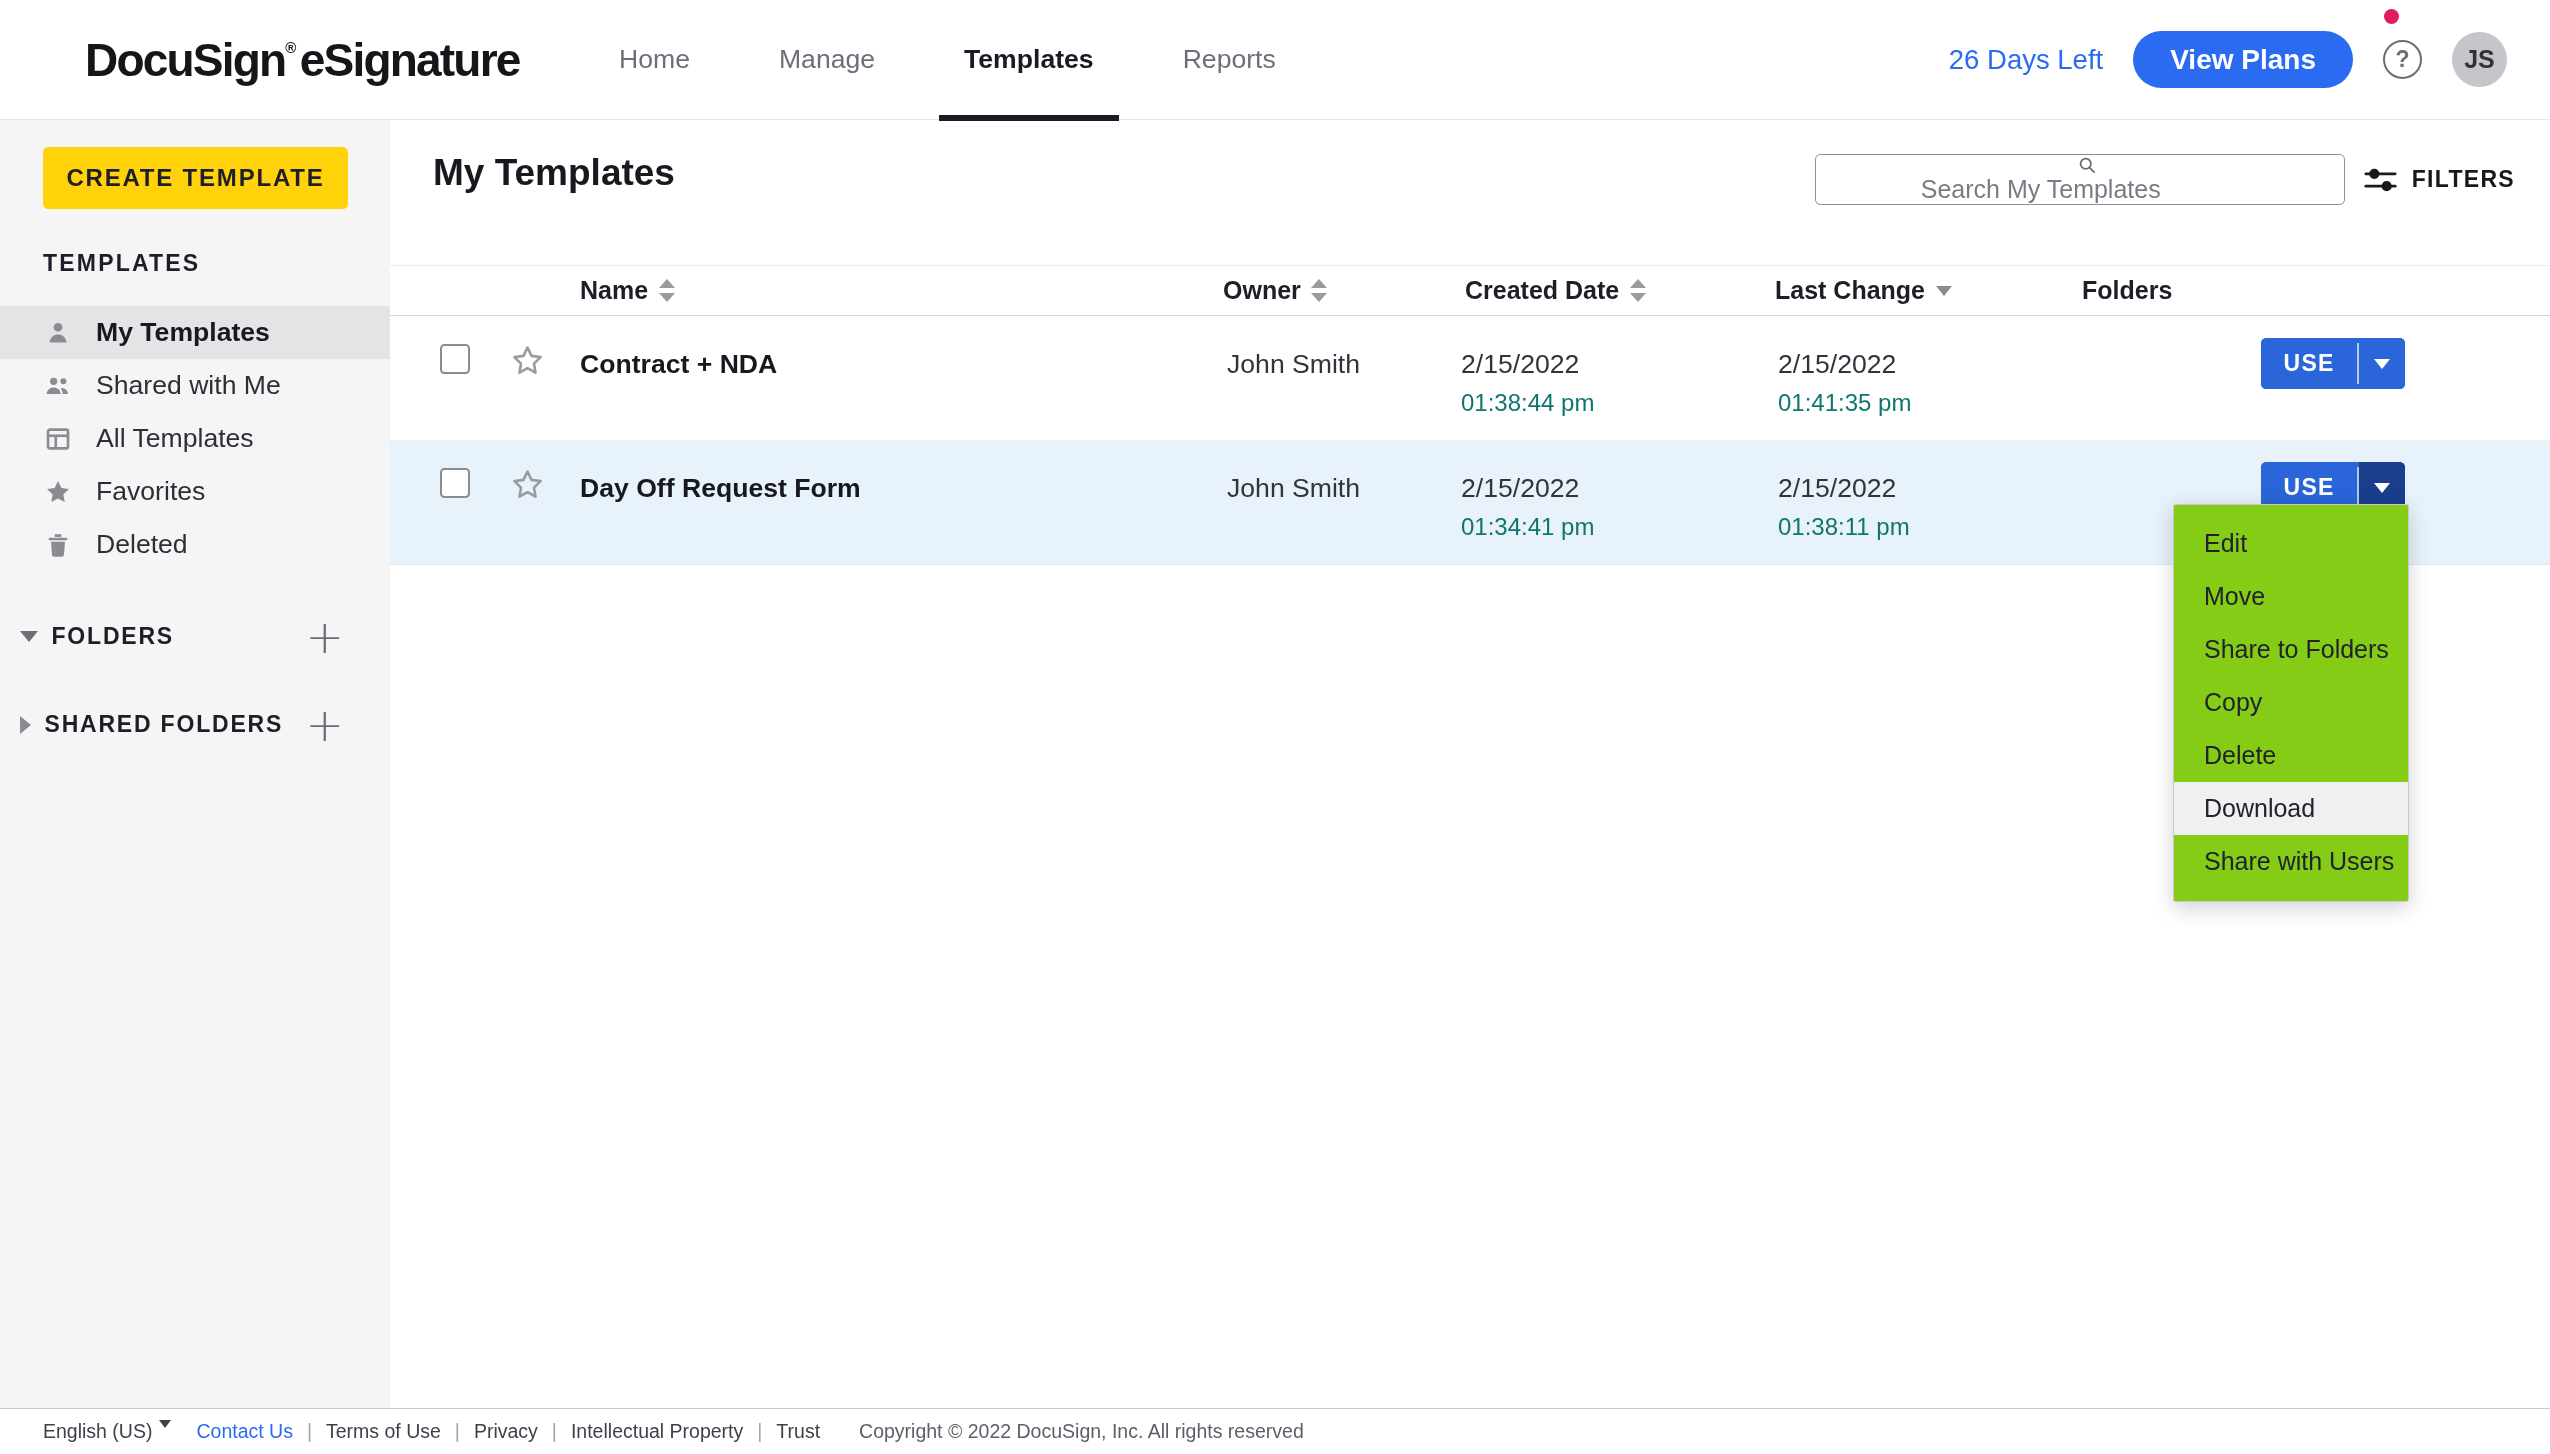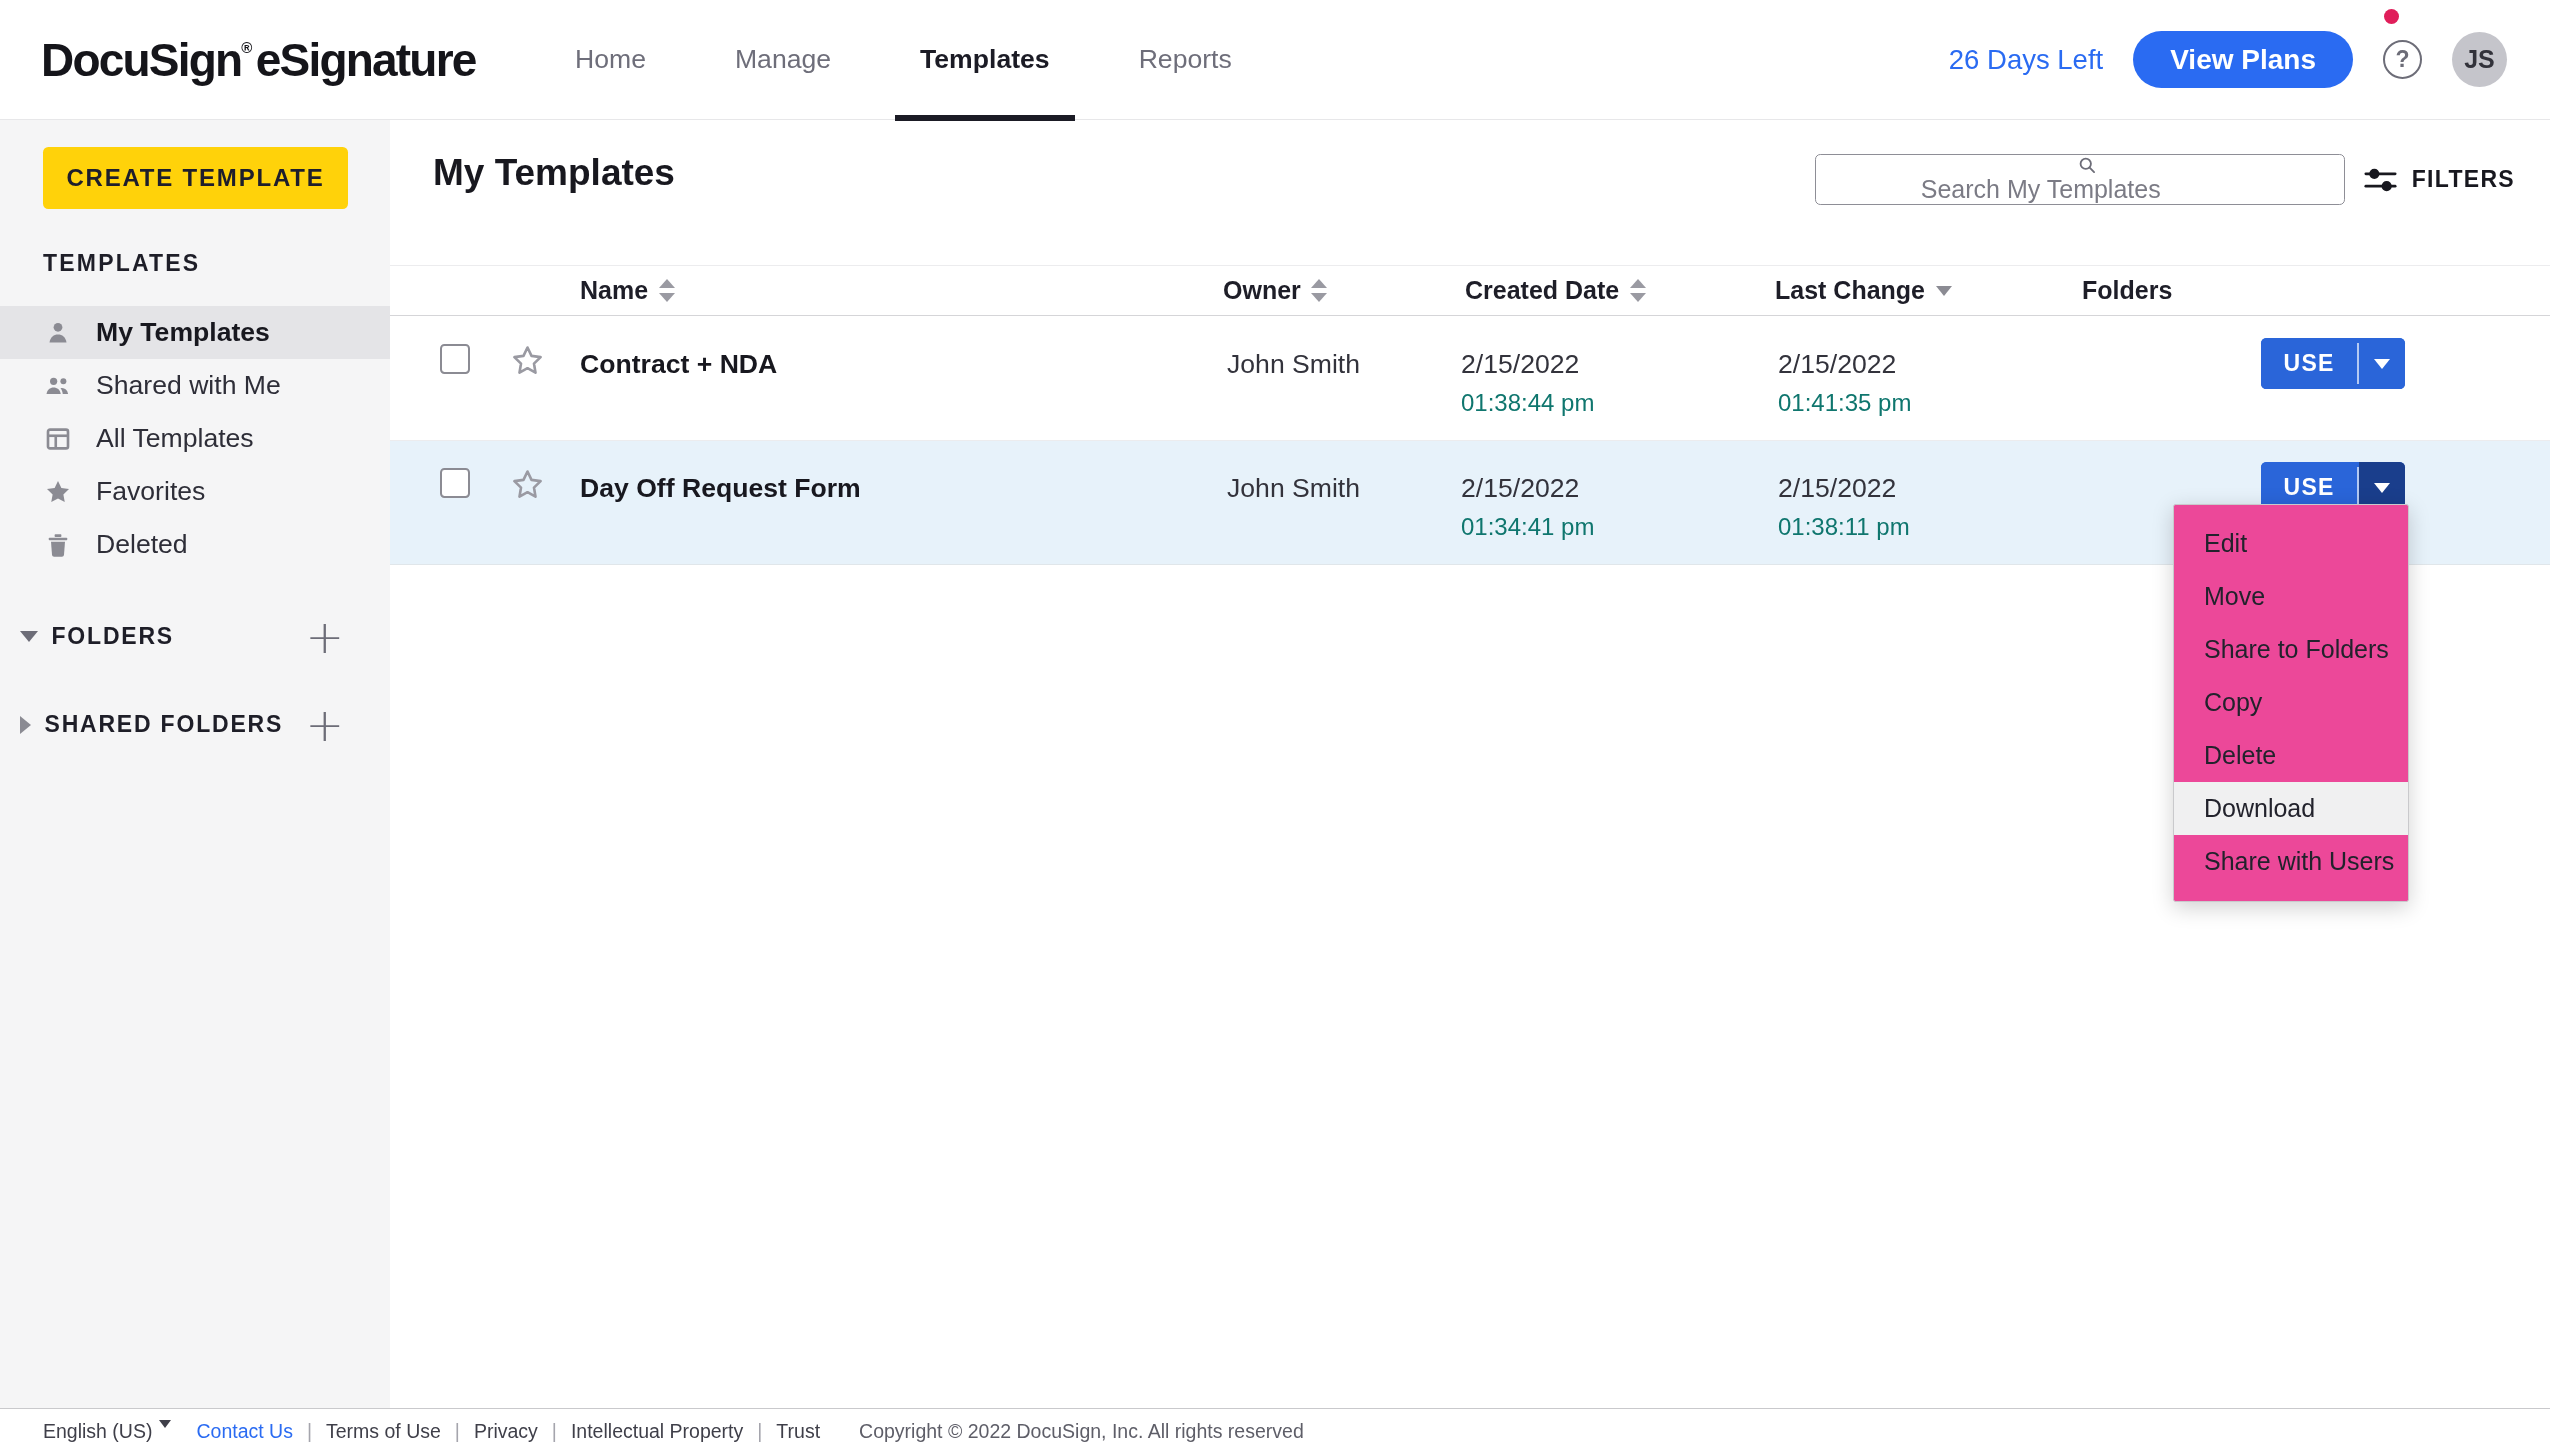--- a/index.html
+++ b/index.html
@@ -12,21 +12,21 @@
     overflow: hidden;
   }
   .page { width: 2550px; height: 1454px; display: flex; flex-direction: column; position: relative; background:#fff; }
 
   
   .topbar {
     flex: 0 0 120px; height: 120px;
     background: #fff;
     border-bottom: 1.8px solid #e7e7e9;
     display: flex; align-items: center;
-    position: relative; z-index: 5;
+    position: relative; z-index: 5; padding-left: 44px;
   }
   .logo { margin-left: 41px; width: 420px; font-size: 46px; font-weight: 700; letter-spacing: -1.8px; color: #15151a; white-space: nowrap; }
   .logo sup { font-size: 15px; letter-spacing: 0; vertical-align: 23px; margin-right: 3.5px; }
   .topnav { display: flex; margin-left: 89px; height: 120px; align-items: stretch; }
   .topnav .nav-item {
     display: flex; align-items: center;
     padding: 0 25px; margin-right: 39px;
     font-size: 26.6px; color: #6e6e7a;
     cursor: pointer; position: relative; white-space: nowrap;
   }
@@ -140,21 +140,21 @@
   }
   .use-main { flex: 1; display: flex; align-items: center; justify-content: center; color: #fff; font-size: 23px; font-weight: 700; letter-spacing: 1.3px; background: #2a65d9; }
   .use-divider { width: 1.8px; background: rgba(255,255,255,0.65); margin: 5.3px 0; }
   .use-caret { width: 46px; display: flex; align-items: center; justify-content: center; background: #2a65d9; }
   .use-caret.open { background: #1a3e8c; }
   .use-caret b { width: 0; height: 0; border-left: 8.9px solid transparent; border-right: 8.9px solid transparent; border-top: 10.6px solid #fff; }
 
   
   .ctx-menu {
     position: absolute; left: 1783px; top: 384px; width: 236px;
-    background: #ec4899; border: 0.9px solid #c9c9cc; border-radius: 2.7px;
+    background: #84cc16; border: 0.9px solid #c9c9cc; border-radius: 2.7px;
     box-shadow: 0 5.3px 21px rgba(0,0,0,0.18);
     padding: 12.4px 0; z-index: 10;
   }
   .ctx-item { height: 53px; line-height: 53px; padding-left: 30px; font-size: 25px; color: #22222c; cursor: pointer; white-space: nowrap; }
   .ctx-item.hovered { background: #f0f0f1; }
 
   
   .footer {
     flex: 0 0 46px; height: 46px; background: #fff;
     border-top: 1.8px solid #c9c9cc;

